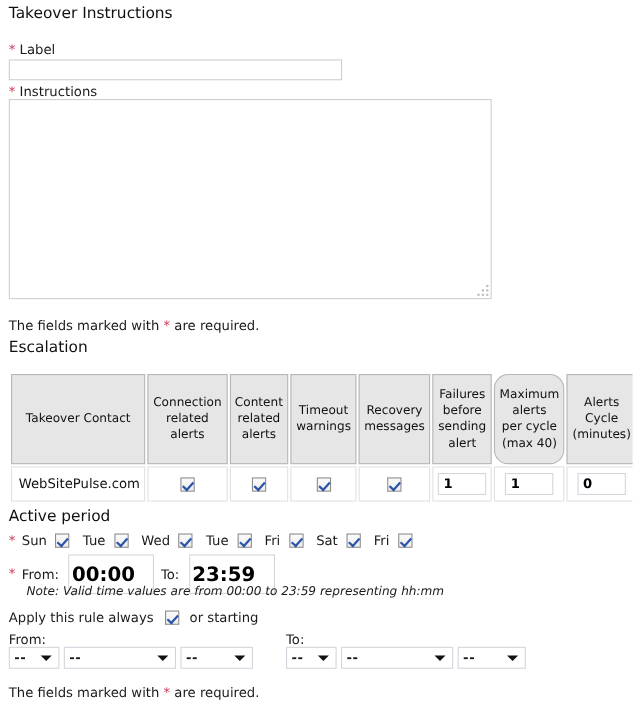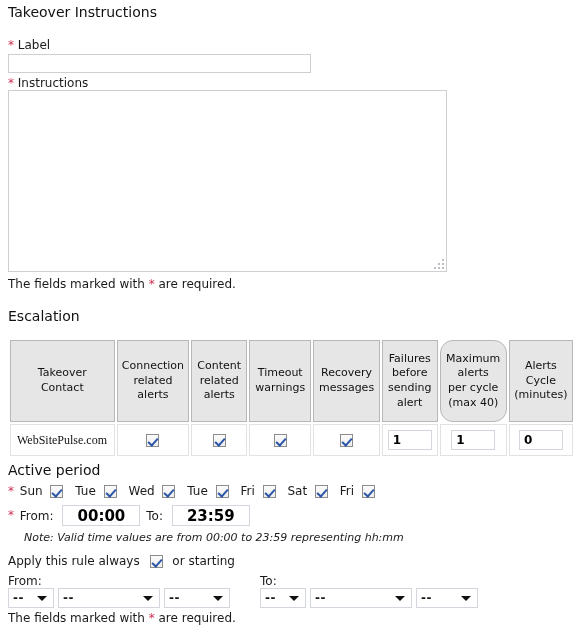--- a/index.html
+++ b/index.html
@@ -83,20 +83,21 @@
     position: absolute;
     width: 2px; height: 2px;
     background: #b9bfc4;
   }
 
   .note-required {
     position: absolute;
     font-size: 12px;
     color: #1a1a1a;
     white-space: nowrap;
+    margin-top: 12px;
   }
   #note-required-1 { left: 8px; top: 277px; }
   #note-required-2 { left: 8px; top: 611px; }
 
   
   #title-escalation { position: absolute; left: 8px; top: 308px; }
 
   #escalation-table {
     position: absolute;
     left: 8px; top: 338px;
@@ -121,21 +122,20 @@
     vertical-align: middle;
     padding: 4px 4px;
     height: 22px;
     font-size: 12px;
     color: #111;
   }
   #escalation-table td.contact-cell {
     text-align: left;
     padding-left: 6px;
     white-space: nowrap;
-    font-family: Liberation Serif, serif;
   }
   th.c-contact { width: 104px; height: 74px; }
   th.c-conn    { width: 64px; }
   th.c-content { width: 54px; }
   th.c-timeout { width: 60px; }
   th.c-recovery{ width: 62px; }
   th.c-failures{ width: 52px; }
   th.c-max     { width: 68px; border-radius: 13px; }
   th.c-cycle   { width: 58px; }
 
@@ -190,28 +190,27 @@
   #time-row {
     position: absolute;
     left: 8px; top: 504px;
     white-space: nowrap;
     font-size: 12px;
     line-height: 22px;
   }
   #time-row .lbl { margin: 0 5px 0 2px; vertical-align: middle; }
   input.time-input {
     box-sizing: border-box;
-    width: 78px; height: 21px;
+    width: 78px; height: 36px;
     border: 1px solid #d3d6dc;
     background: #ffffff;
     font-family: "DejaVu Sans", "Liberation Sans", sans-serif;
-    font-size: 15px;
+    font-size: 18px;
     font-weight: bold;
     color: #000;
-    text-align: center;
     vertical-align: middle;
     outline: none;
   }
 
   #time-note {
     position: absolute;
     left: 24px; top: 531px;
     font-size: 11px;
     font-style: italic;
     color: #1a1a1a;

